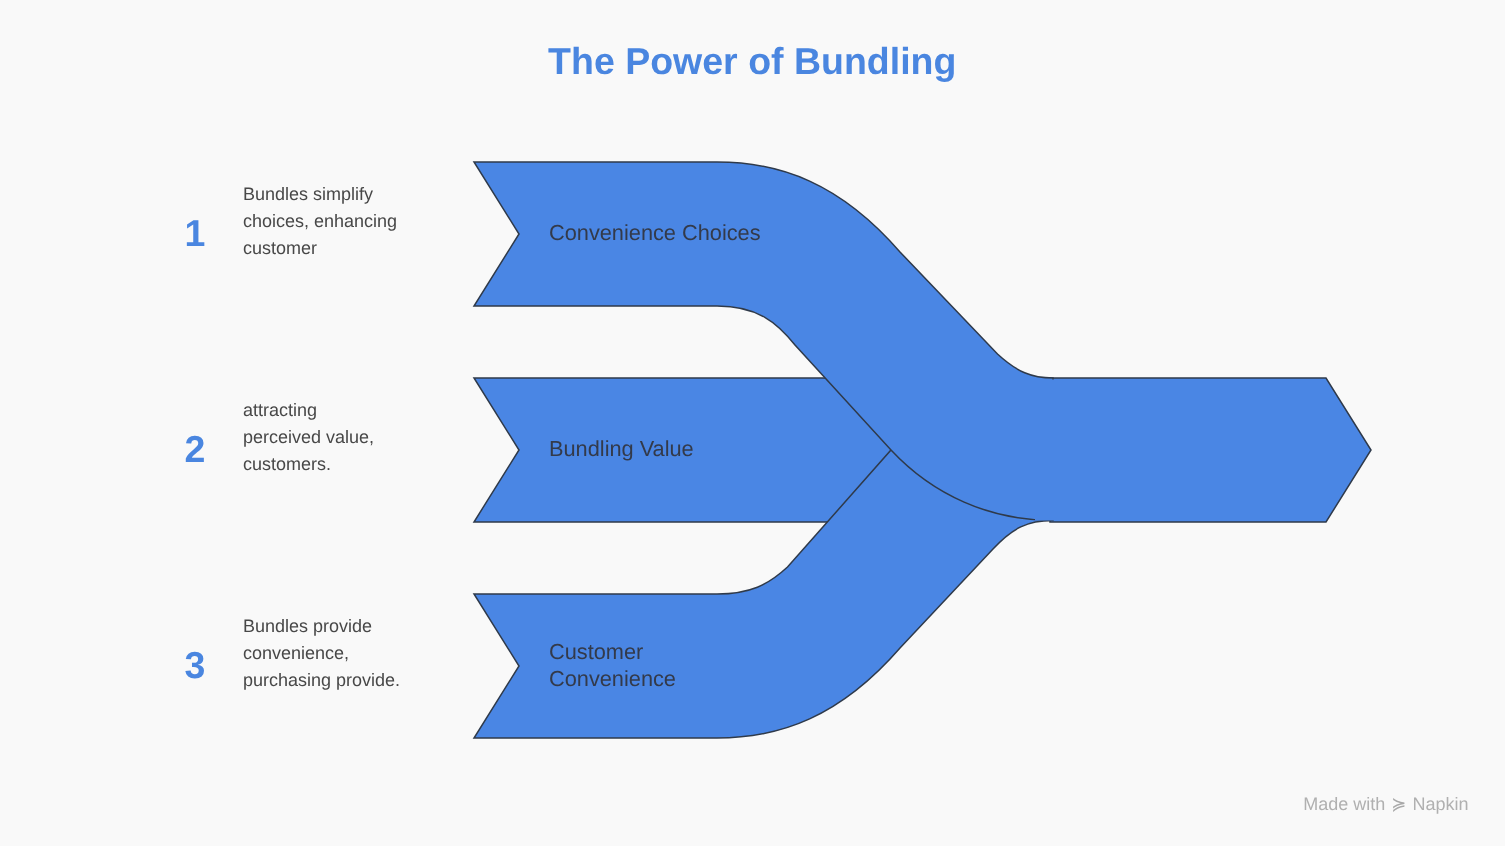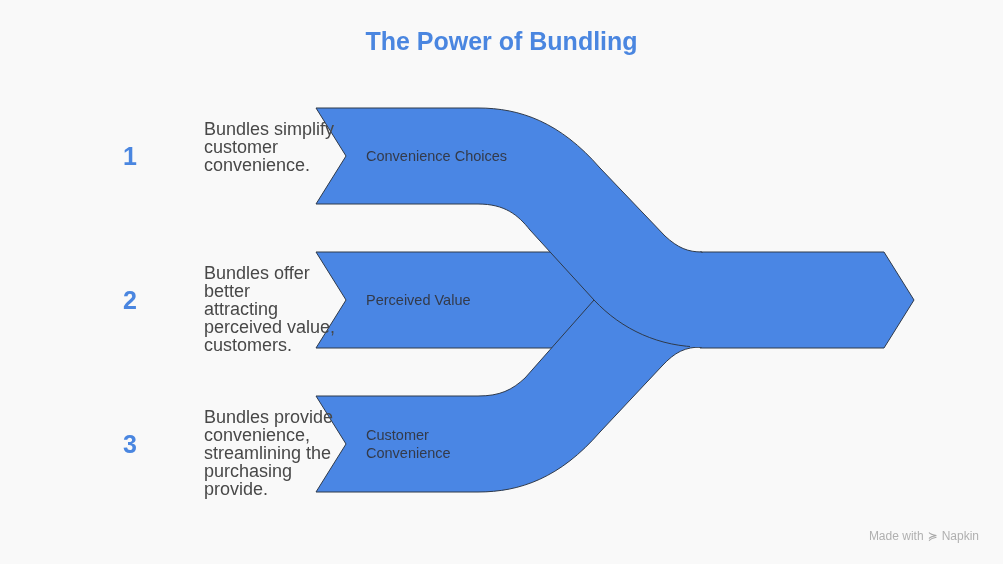--- a/index.html
+++ b/index.html
@@ -11,21 +11,21 @@
   .title {
     position: absolute; left: 0; width: 1003px; top: 27px;
     text-align: center; font-size: 25px; font-weight: bold; color: #4a86e0;
   }
   .num {
     position: absolute; left: 116px; width: 28px; text-align: center;
     font-size: 25px; font-weight: bold; color: #4a86e0;
   }
   .desc {
     position: absolute; left: 162px; width: 150px;
-    font-size: 18px; line-height: 18px; color: #484848; margin-left: 42px;
+    font-size: 12px; line-height: 18px; color: #484848;
   }
   svg.diagram { position: absolute; left: 0; top: 0; }
   .lbl {
     position: absolute; left: 366px; font-size: 14.5px; line-height: 18px; color: #333a4a;
   }
   .watermark {
     position: absolute; right: 24px; top: 529px; font-size: 12px; color: #b0b0b0;
     display: flex; align-items: flex-start; gap: 4px;
   }
   .wm-icon { font-size: 12px; color: #a8a8a8; }
@@ -44,43 +44,41 @@
   <path d="M700,252 L884,252 L914,300 L884,348 L700,348 Z" fill="#4a86e4" stroke="#2f3a4a" stroke-width="1"></path>
 
   <path d="M316,108 L478,108 C520,108 560,122 600,168 L665,236 C678,248 688,252 702,252 L702,347 C660,347 622,330 594,300 L530,230 C518,215 505,204 478,204 L316,204 L346,156 Z" fill="#4a86e4" stroke="#2f3a4a" stroke-width="1"></path>
 
   <rect x="690" y="253" width="20" height="94" fill="#4a86e4"></rect>
 </svg>
 
 <div class="num" style="top:142px">1</div>
 <div class="desc" style="top:120px">
   <div>Bundles simplify</div>
+  <div>choices, enhancing</div>
   <div>customer</div>
-  <div>convenience.</div>
 </div>
 <div class="lbl" style="top:147px">
   <div>Convenience Choices</div>
 </div>
 
 <div class="num" style="top:286px">2</div>
 <div class="desc" style="top:264px">
-  <div>Bundles offer better</div>
   <div>attracting</div>
   <div>perceived value,</div>
   <div>customers.</div>
 </div>
 <div class="lbl" style="top:291px">
-  <div>Perceived Value</div>
+  <div>Bundling Value</div>
 </div>
 
 <div class="num" style="top:430px">3</div>
 <div class="desc" style="top:408px">
   <div>Bundles provide</div>
   <div>convenience,</div>
-  <div>streamlining the</div>
   <div>purchasing provide.</div>
 </div>
 <div class="lbl" style="top:426px">
   <div>Customer</div>
   <div>Convenience</div>
 </div>
 
 <div class="watermark">
   <span>Made with</span>
   <span class="wm-icon">≽</span>

